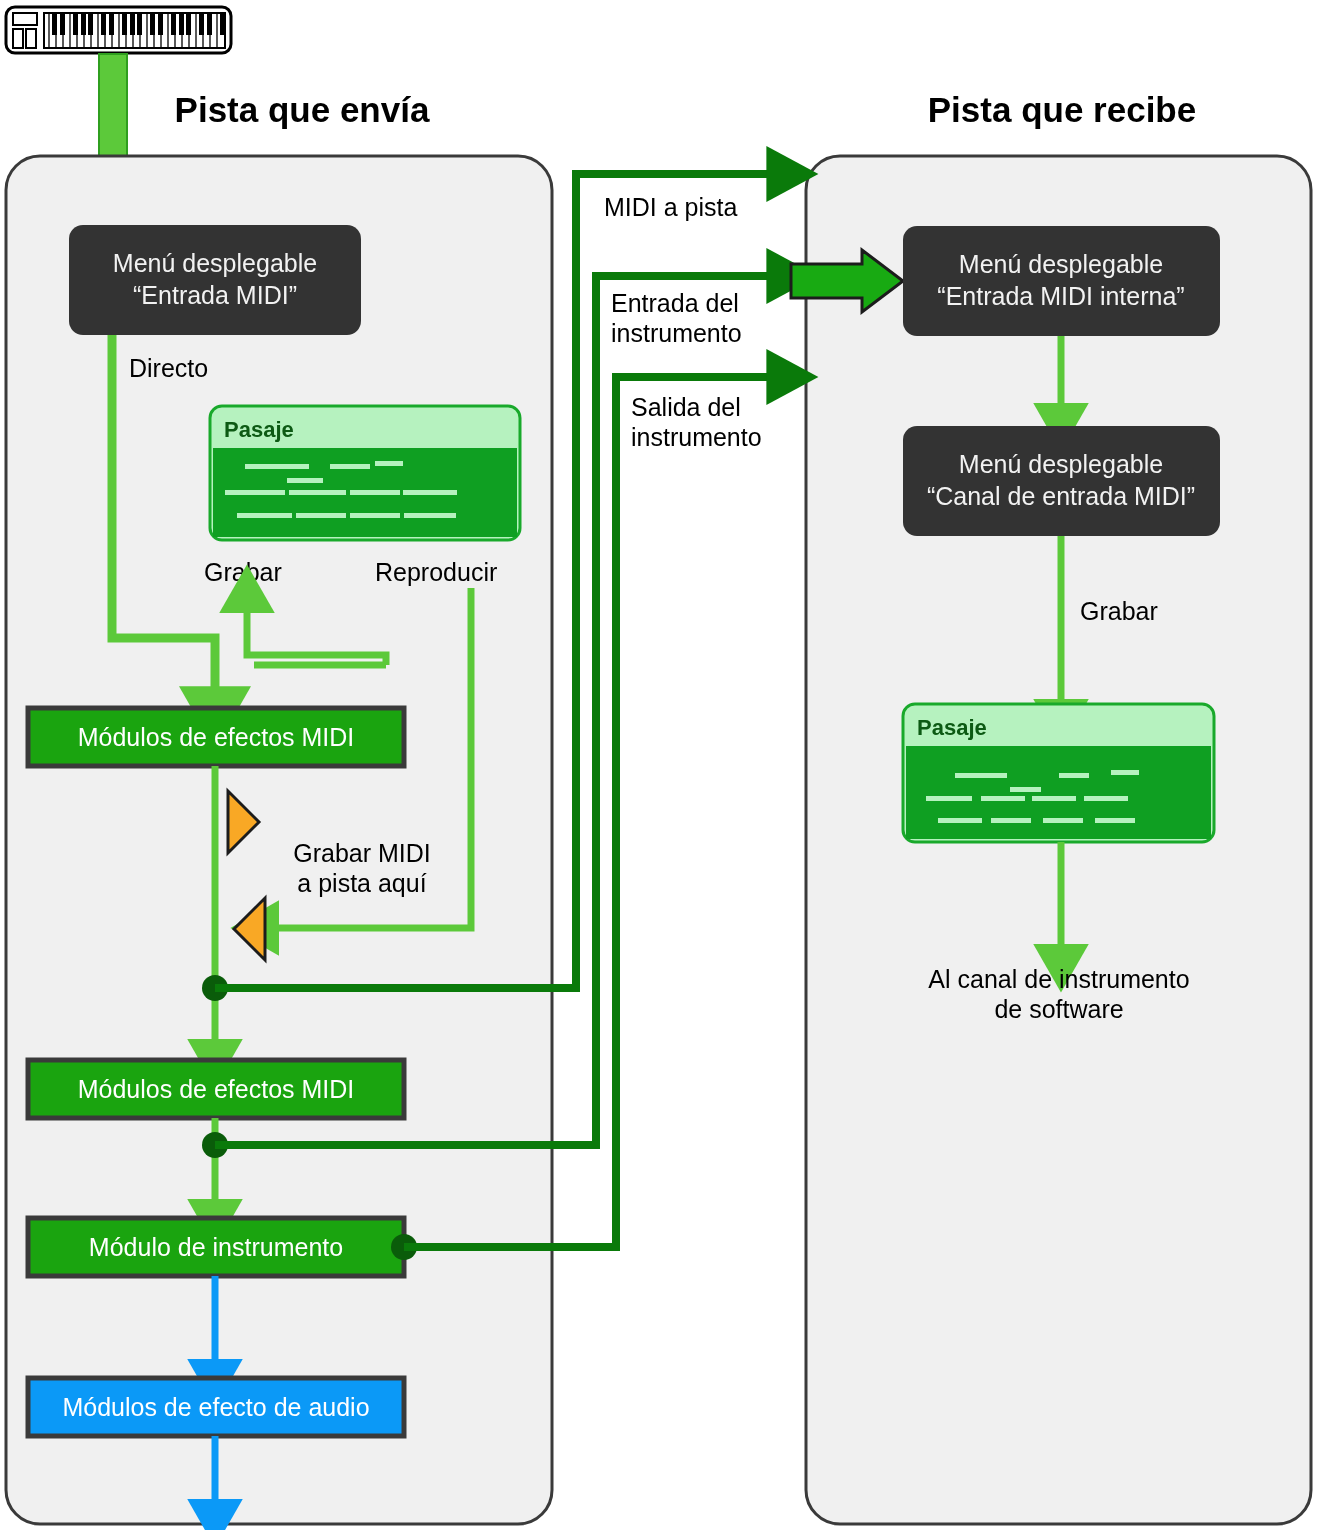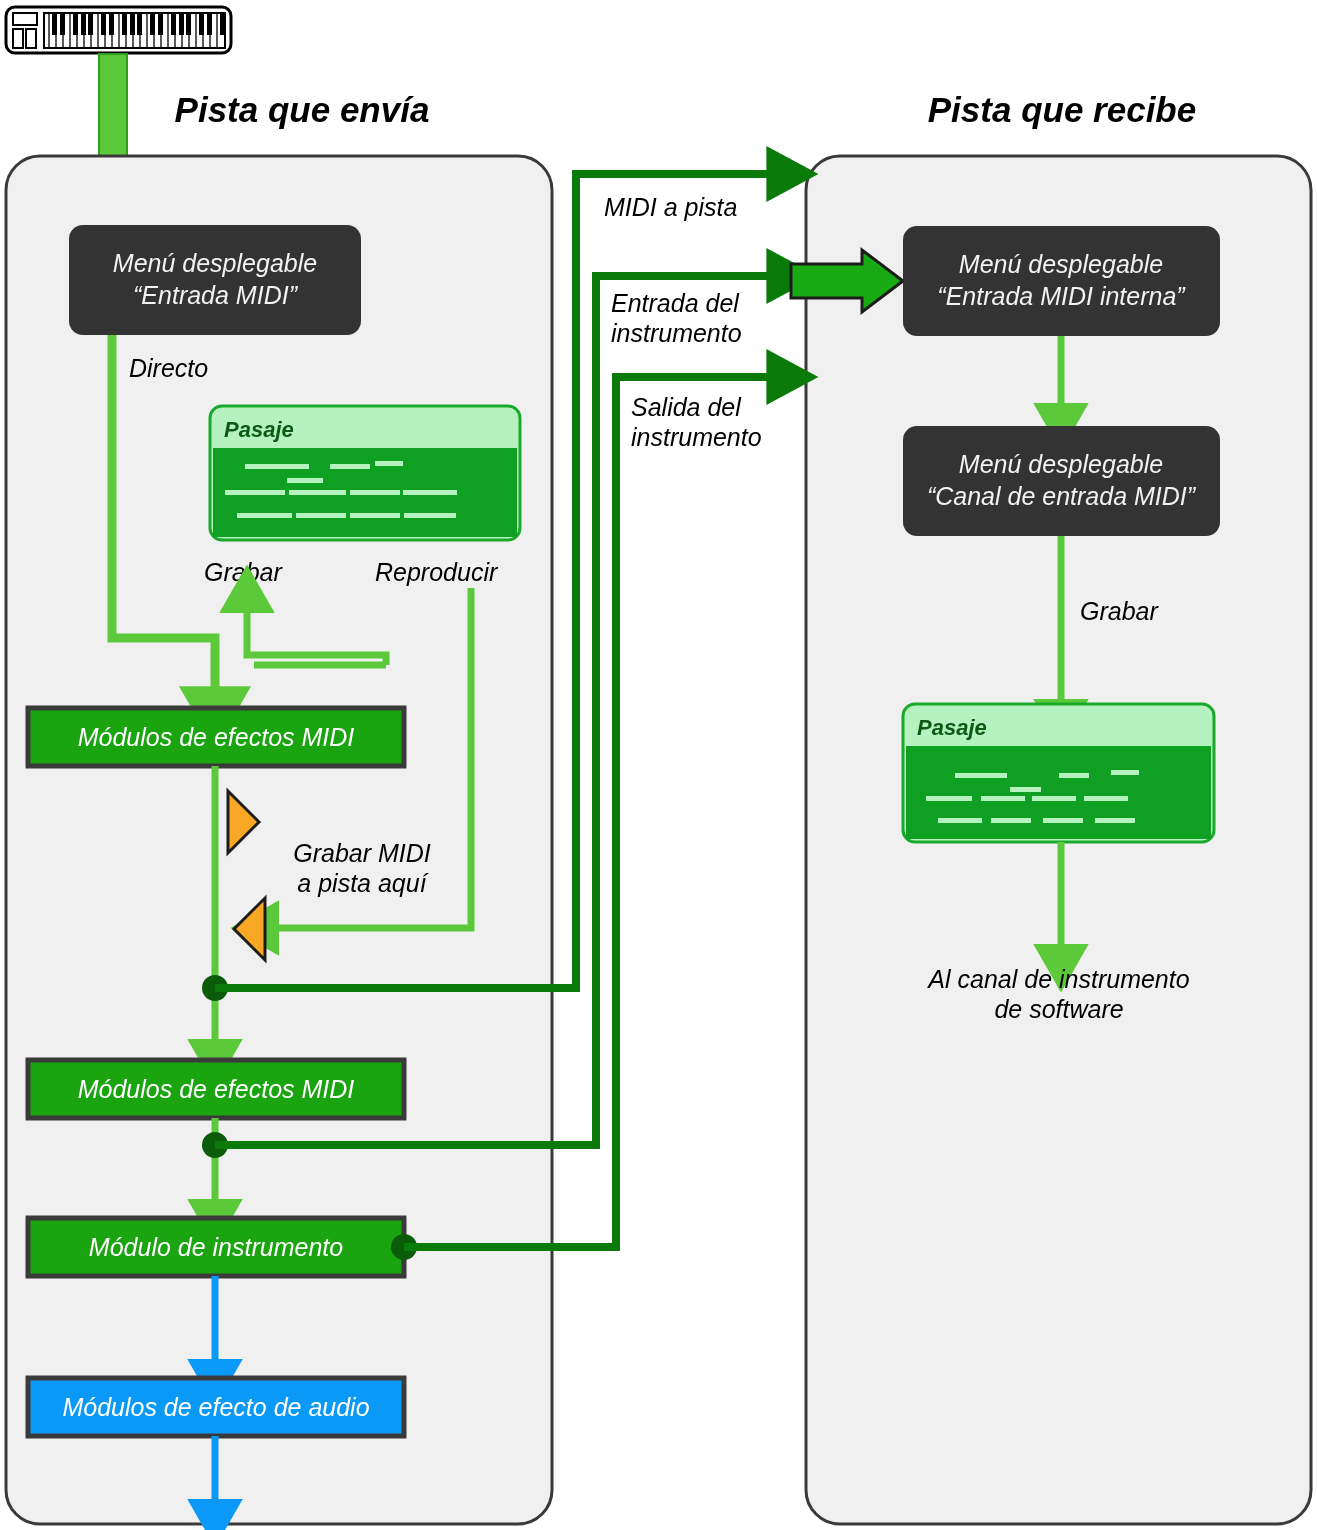--- a/index.html
+++ b/index.html
@@ -1,17 +1,17 @@
 <!DOCTYPE html>
 <html><head>
 <meta charset="utf-8">
 <style>
   html,body{margin:0;padding:0;background:#ffffff;}
   body{width:1317px;height:1530px;font-family:"Liberation Sans",sans-serif;}
-  #stage{position:relative;width:1317px;height:1530px;overflow:hidden;font-style:italic;}
+  #stage{position:relative;width:1317px;height:1530px;overflow:hidden;}
   svg#diagram{position:absolute;left:0;top:0;width:1317px;height:1530px;}
   .panel-title{font-size:35px;font-weight:bold;fill:#000;text-anchor:middle;}
   .dark-box-label{font-size:25px;fill:#f2f2f2;text-anchor:middle;}
   .green-box-label{font-size:25px;fill:#ffffff;text-anchor:middle;}
   .blue-box-label{font-size:25px;fill:#ffffff;text-anchor:middle;}
   .edge-label{font-size:25px;fill:#000;}
   .region-title{font-size:22px;font-weight:bold;fill:#0d5a14;}
   .note-label{font-size:25px;fill:#000;text-anchor:middle;}
 </style>
 </head>

